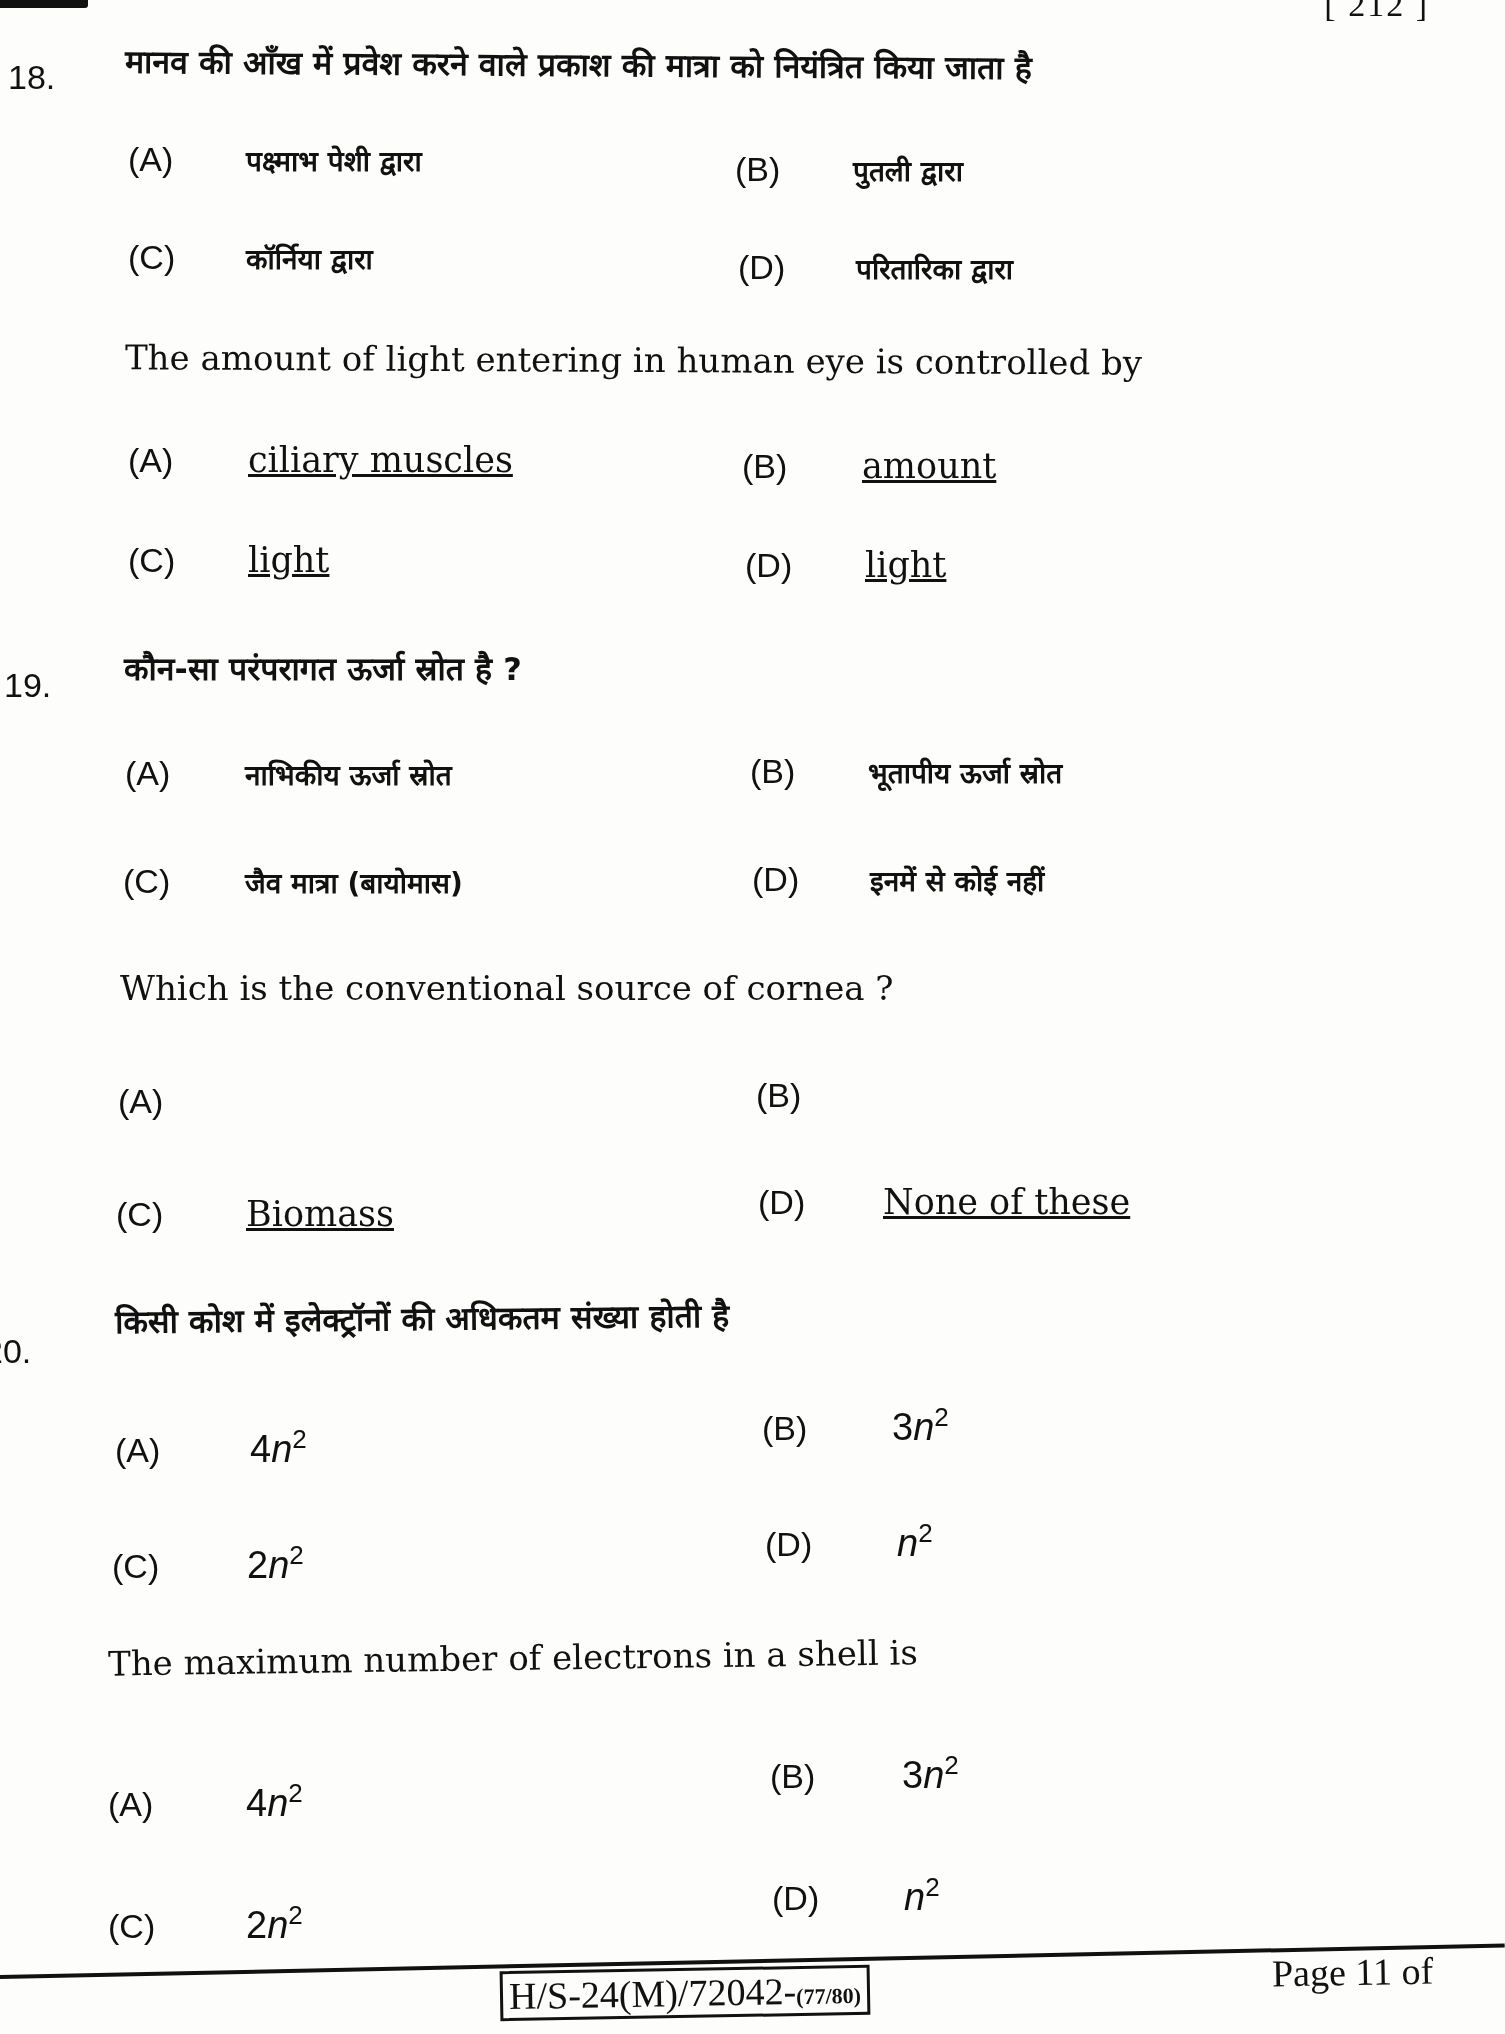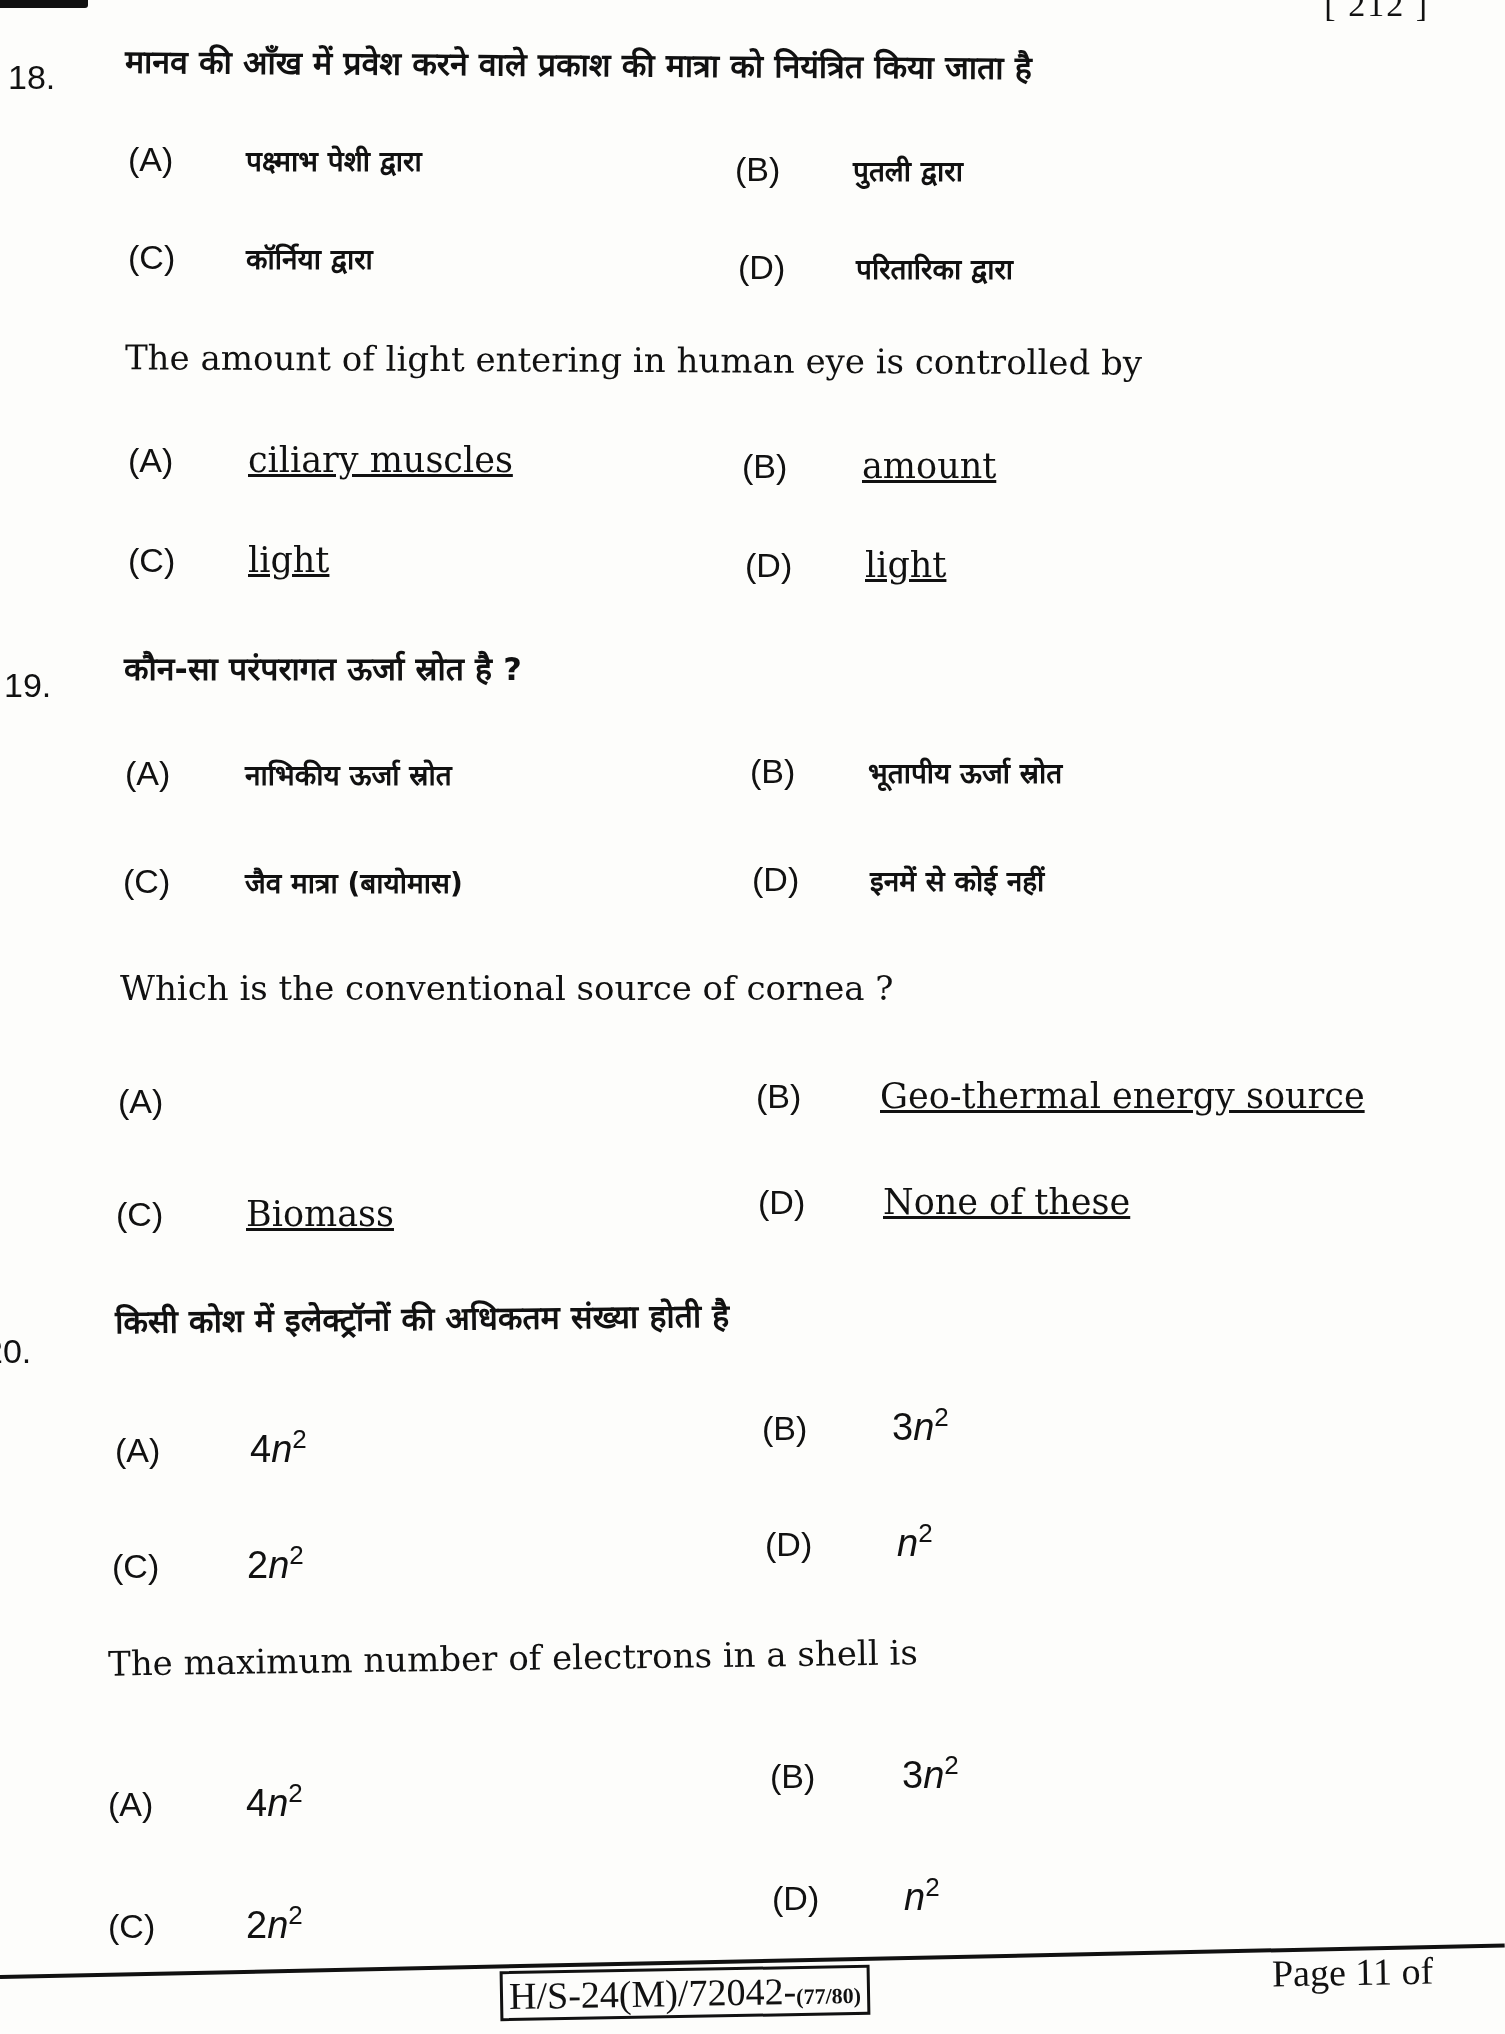--- a/index.html
+++ b/index.html
@@ -91,21 +91,20 @@
   <span class="txt hi-t">इनमें से कोई नहीं</span>
 </div>
 
 <div class="en" style="left:120px;top:968px;">Which is the conventional source of cornea ?</div>
 
 <div class="opt" style="left:118px;top:1082px;">
   <span class="lbl" style="width:130px;">(A)</span>
 </div>
 <div class="opt" style="left:756px;top:1076px;">
   <span class="lbl" style="width:124px;">(B)</span>
-  <span class="txt en-t">Geo-thermal energy source</span>
 </div>
 <div class="opt" style="left:116px;top:1194px;">
   <span class="lbl" style="width:130px;">(C)</span>
   <span class="txt en-t">Biomass</span>
 </div>
 <div class="opt" style="left:758px;top:1182px;">
   <span class="lbl" style="width:125px;">(D)</span>
   <span class="txt en-t">None of these</span>
 </div>
 

